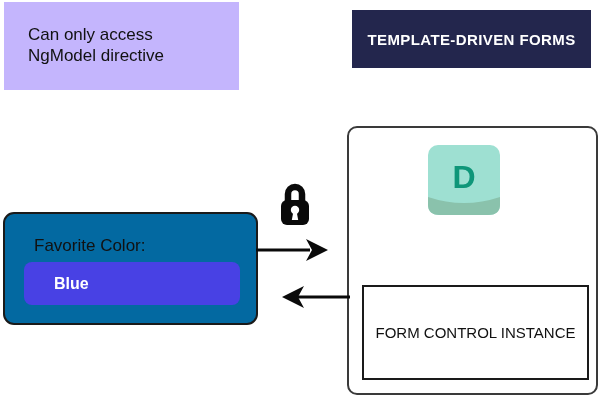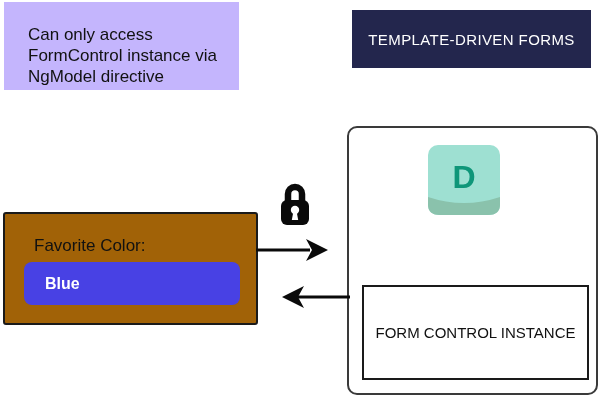--- a/index.html
+++ b/index.html
@@ -10,32 +10,32 @@
   
   .note{
     position:absolute;left:4px;top:2px;width:235px;height:88px;
     background:#c4b5fd;color:#111111;
   }
   .note-text{padding:22px 0 0 24px;font-size:17px;line-height:21px;}
   
   .banner{
     position:absolute;left:352px;top:10px;width:239px;height:58px;
     background:#23264D;color:#ffffff;display:flex;align-items:center;justify-content:center;
-    font-size:15px;font-weight:normal;letter-spacing:0.4px;
+    font-size:15px;font-weight:bold;letter-spacing:0.4px;
   }
   
   .form-card{
     position:absolute;left:3px;top:212px;width:255px;height:113px;
-    background:#a16207;border:2px solid #1a1a1a;border-radius:3px;box-sizing:border-box;
+    background:#0369a1;border:2px solid #1a1a1a;border-radius:11px;box-sizing:border-box;
   }
   .form-label{position:absolute;left:29px;top:22px;font-size:17px;color:#111111;}
   .color-input{
     position:absolute;left:19px;top:48px;width:216px;height:43px;
     background:#4841E4;border-radius:8px;display:flex;align-items:center;
-    color:#ffffff;font-size:16px;font-weight:bold;padding-left:21px;box-sizing:border-box;
+    color:#ffffff;font-size:16px;font-weight:bold;padding-left:30px;box-sizing:border-box;
   }
   
   .main-card{
     position:absolute;left:347px;top:126px;width:251px;height:269px;
     background:#ffffff;border:2px solid #3a3a3a;border-radius:10px;box-sizing:border-box;
   }
   .directive-icon{position:absolute;left:79px;top:17px;width:72px;height:70px;}
   .main-title{
     position:absolute;left:0;top:94px;width:100%;text-align:center;
     font-size:16px;line-height:20px;color:#111111;
@@ -52,21 +52,20 @@
   .arrow-left{position:absolute;left:282px;top:283px;width:68px;height:28px;}
 </style>
 </head>
 <body>
 
 <div id="canvas">
 
   <div class="note">
     <div class="note-text">
       <div>Can only access</div>
-      <div>FormControl instance via</div>
       <div>NgModel directive</div>
     </div>
   </div>
 
   <div class="banner">
     <span>TEMPLATE-DRIVEN FORMS</span>
   </div>
 
   <div class="form-card">
     <div class="form-label">Favorite Color:</div>

